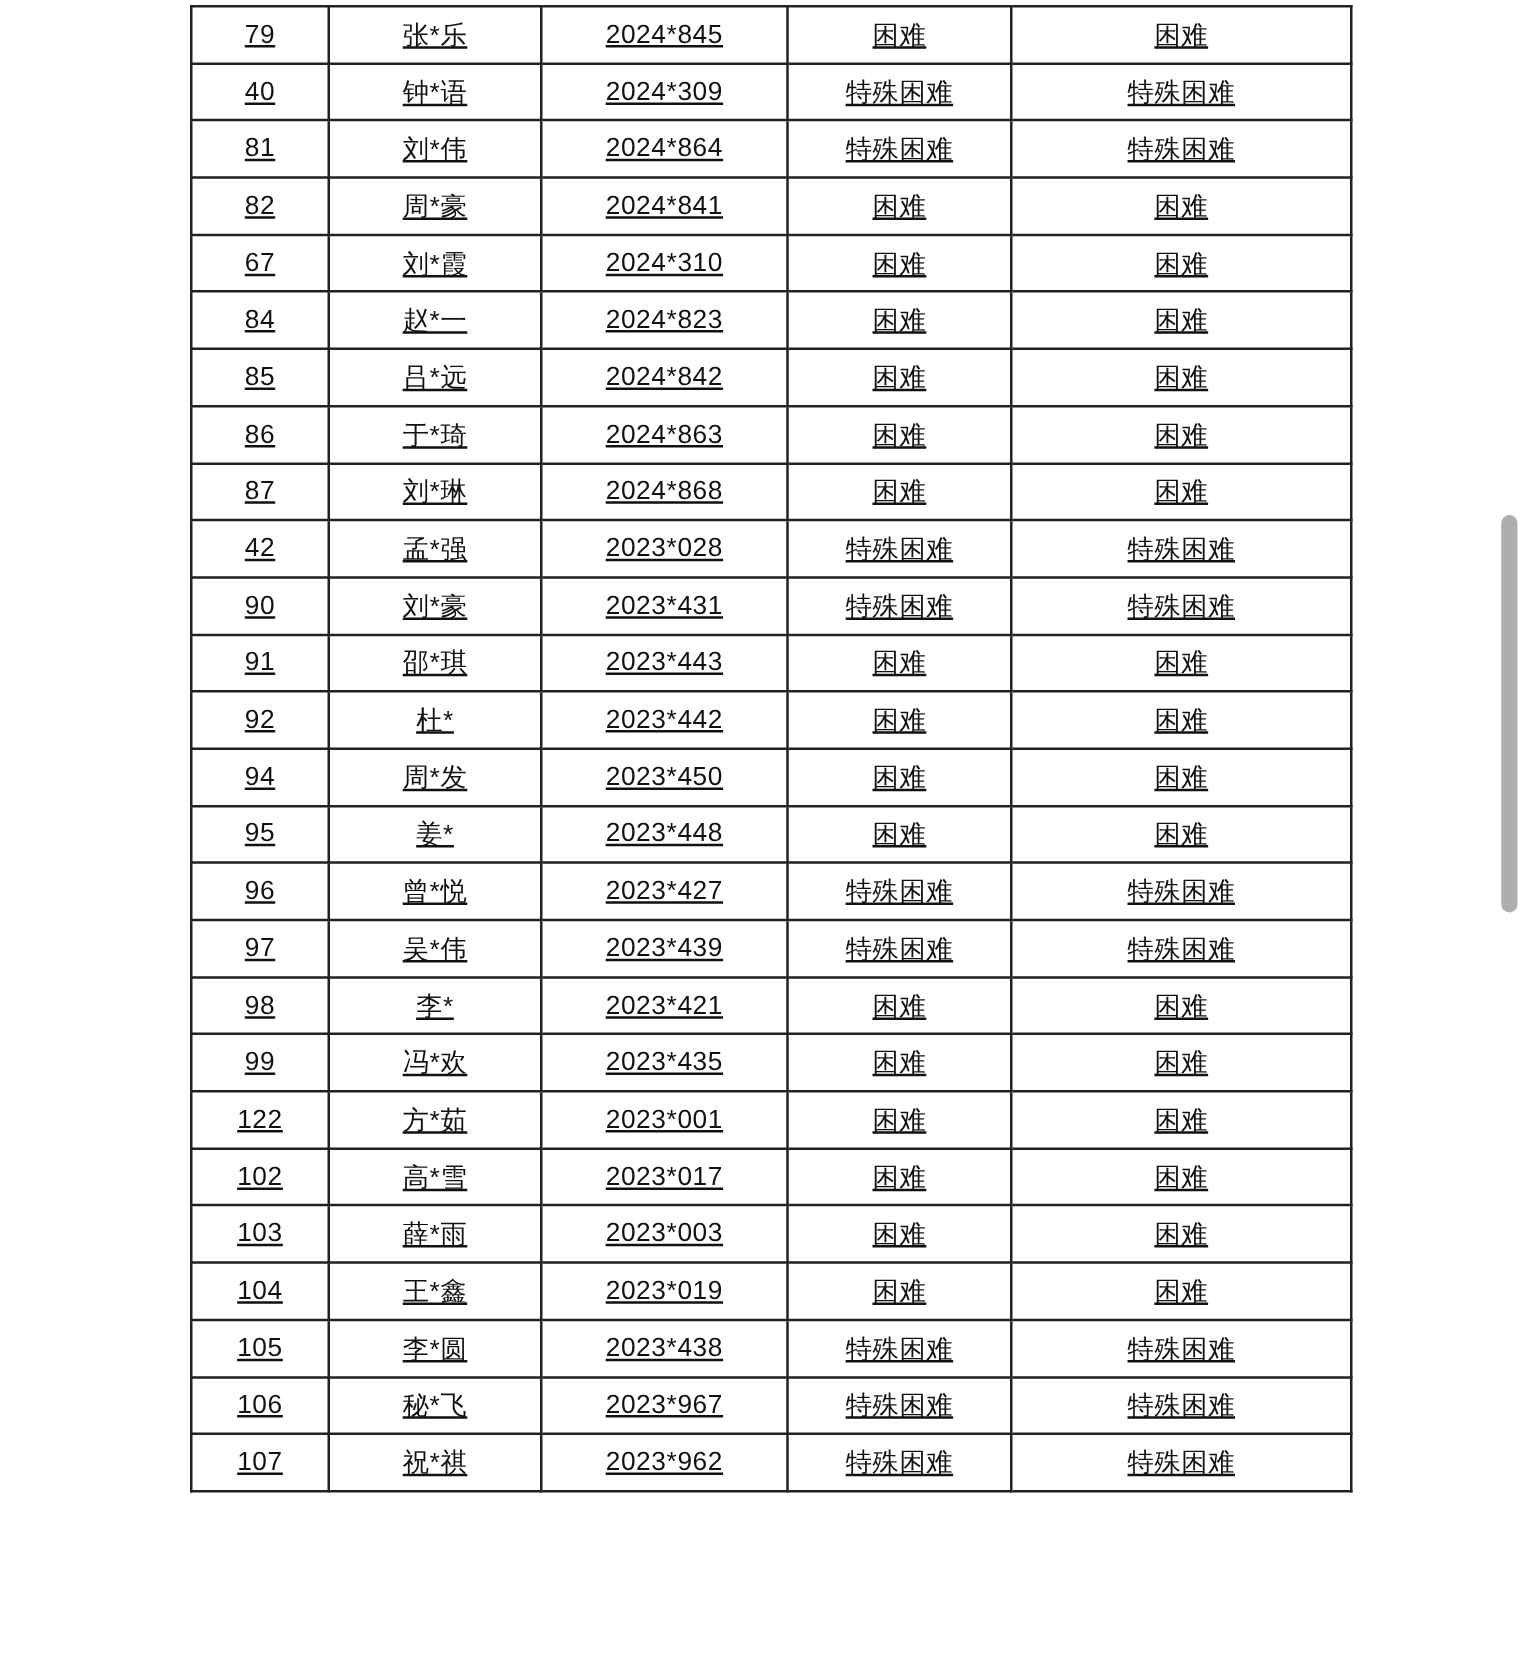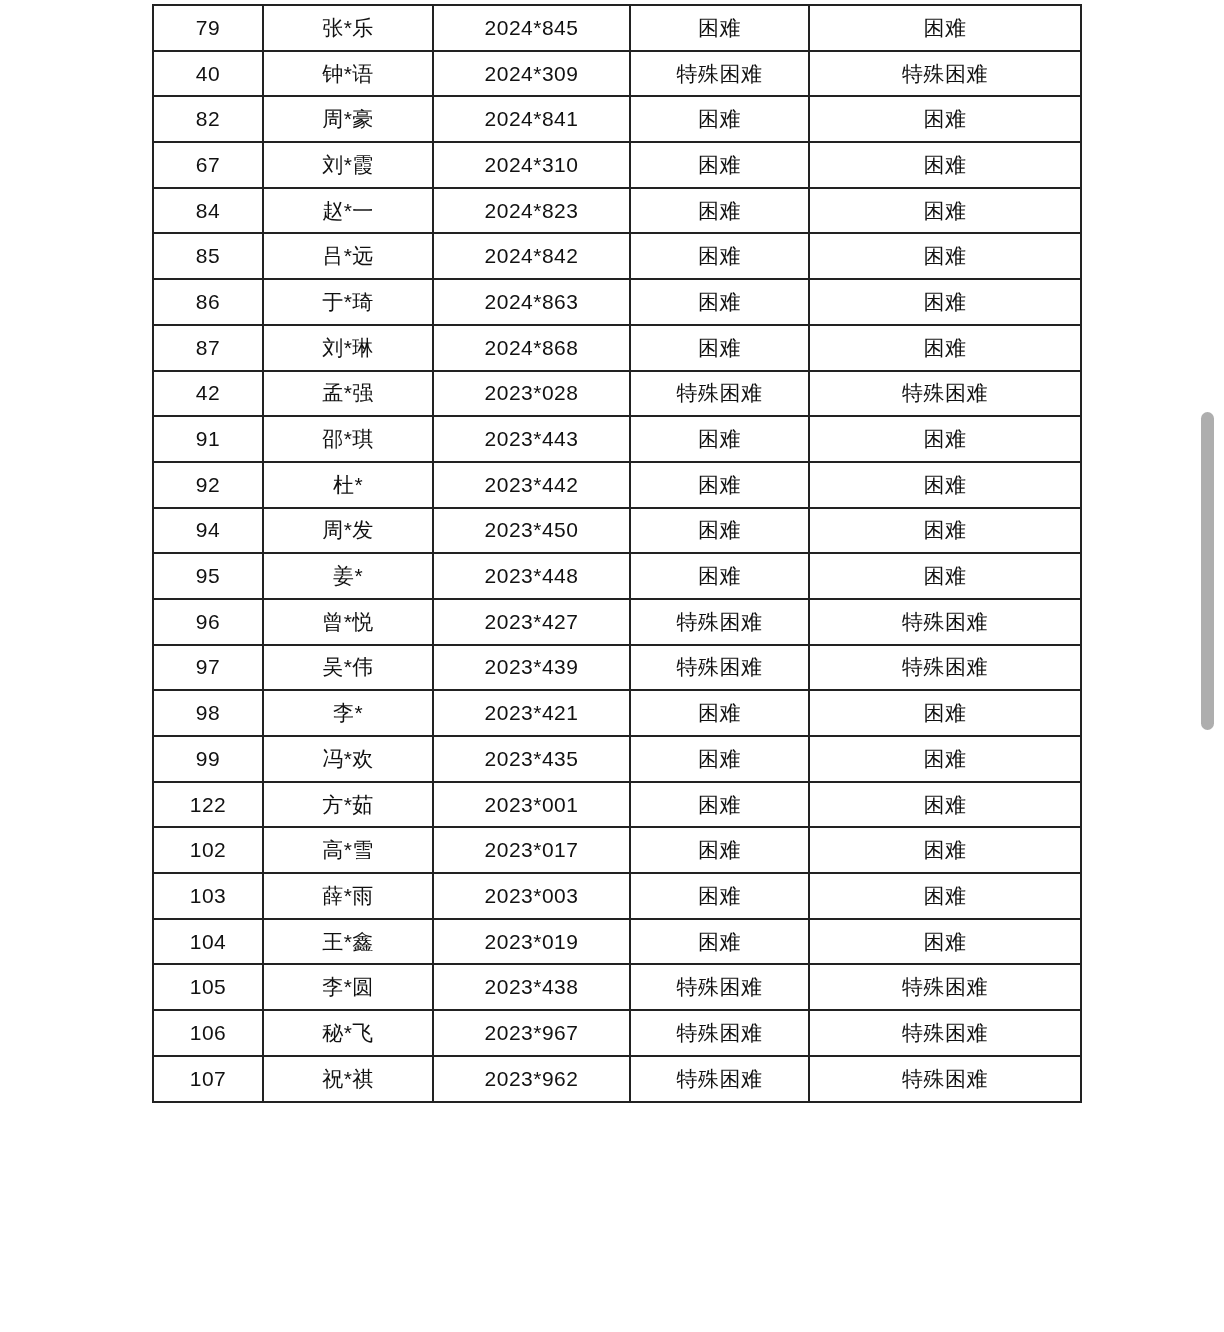--- a/index.html
+++ b/index.html
@@ -13,20 +13,21 @@
   body{
     font-family:"Liberation Sans","DejaVu Sans",sans-serif;
     color:var(--text-color);
     position:relative;
   }
   .table-wrap{
     position:absolute;
     left:152px;
     top:4px;
     width:1043px;
+    text-decoration:underline;
   }
   table.roster{
     border-collapse:collapse;
     table-layout:fixed;
     width:928px;
   }
   table.roster td{
     border:2px solid var(--border-color);
     text-align:center;
     vertical-align:middle;
@@ -79,20 +80,27 @@
           <td>困难</td>
         </tr>
         <tr>
           <td>40</td>
           <td>钟*语</td>
           <td>2024*309</td>
           <td>特殊困难</td>
           <td>特殊困难</td>
         </tr>
         <tr>
+          <td>81</td>
+          <td>刘*伟</td>
+          <td>2024*864</td>
+          <td>特殊困难</td>
+          <td>特殊困难</td>
+        </tr>
+        <tr>
           <td>82</td>
           <td>周*豪</td>
           <td>2024*841</td>
           <td>困难</td>
           <td>困难</td>
         </tr>
         <tr>
           <td>67</td>
           <td>刘*霞</td>
           <td>2024*310</td>
@@ -124,20 +132,27 @@
           <td>87</td>
           <td>刘*琳</td>
           <td>2024*868</td>
           <td>困难</td>
           <td>困难</td>
         </tr>
         <tr>
           <td>42</td>
           <td>孟*强</td>
           <td>2023*028</td>
+          <td>特殊困难</td>
+          <td>特殊困难</td>
+        </tr>
+        <tr>
+          <td>90</td>
+          <td>刘*豪</td>
+          <td>2023*431</td>
           <td>特殊困难</td>
           <td>特殊困难</td>
         </tr>
         <tr>
           <td>91</td>
           <td>邵*琪</td>
           <td>2023*443</td>
           <td>困难</td>
           <td>困难</td>
         </tr>

